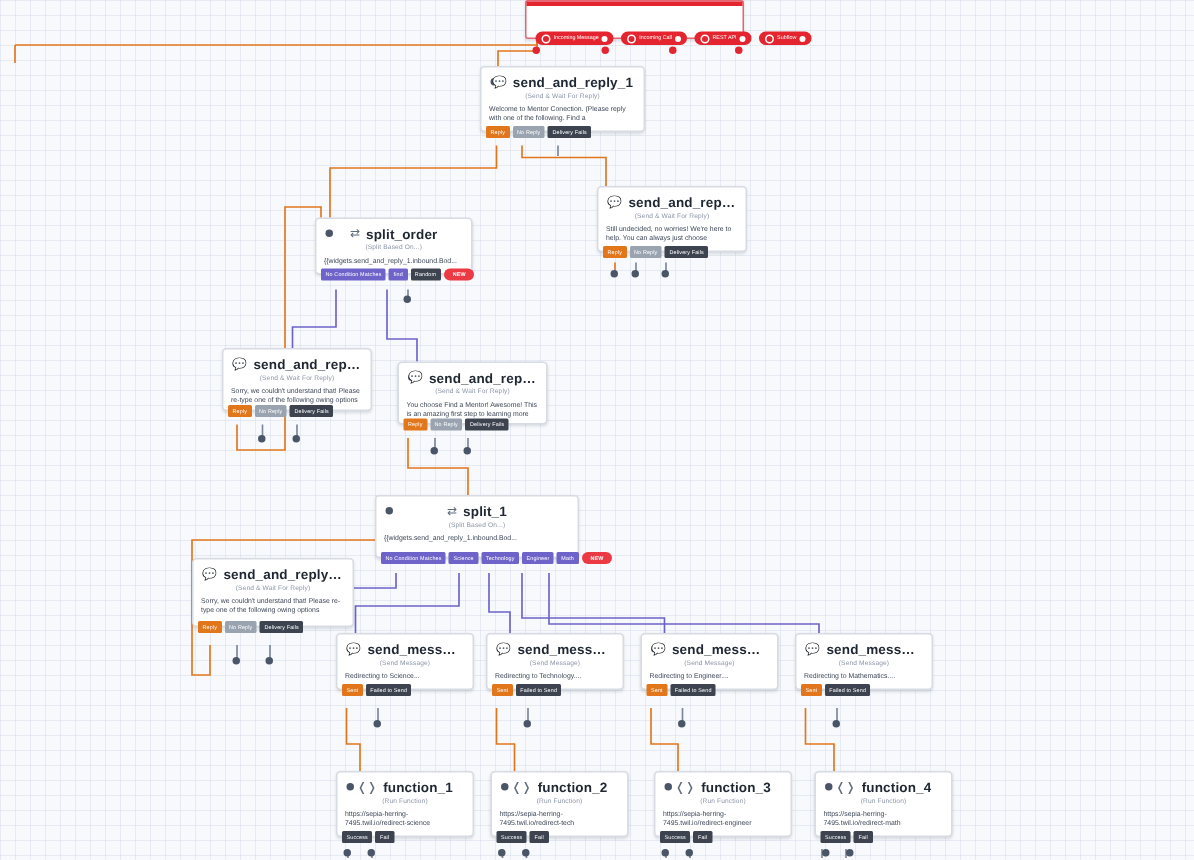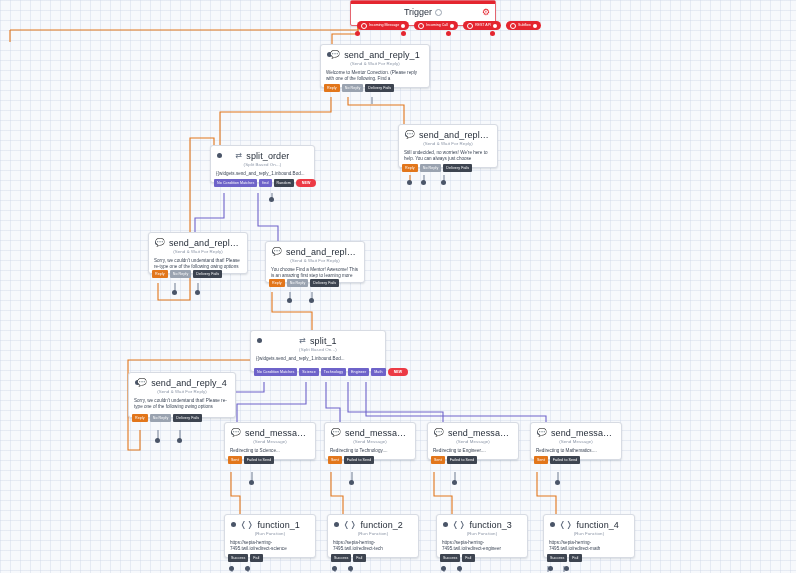--- a/index.html
+++ b/index.html
@@ -36,21 +36,21 @@
   .node .dot{
     position:absolute;left:6px;top:7px;
     width:5px;height:5px;border-radius:50%;
     background:#4a5568;
   }
   .node .ticon{
     margin-right:4px;color:#606b7d;display:inline-block;
     font-size:8px;line-height:8px;
   }
   .node .nname{
-    font-size:9px;font-weight:normal;color:#1f2733;letter-spacing:.1px;
+    font-size:9px;font-weight:bold;color:#1f2733;letter-spacing:.1px;
     white-space:nowrap;overflow:hidden;text-overflow:ellipsis;
   }
   .node .nsub{
     text-align:center;font-size:4.4px;color:#8b95a6;
     margin-top:1px;letter-spacing:.1px;
   }
   .node .nbody{
     font-size:4.6px;line-height:6px;color:#3c4656;
     padding:4px 5px 3px 5px;
     word-break:break-word;
@@ -187,25 +187,20 @@
     <path stroke="#7a8699" d="M351,566 L351,572"></path>
     <path stroke="#7a8699" d="M444,566 L444,572"></path>
     <path stroke="#7a8699" d="M460,566 L460,572"></path>
     <path stroke="#7a8699" d="M548,566 L548,572"></path>
     <path stroke="#7a8699" d="M564,566 L564,572"></path>
   </g>
 </svg>
 
 <div id="trigger" style="left:350px;top:0px;width:146px;height:26px;">
   <div class="tbar"></div>
-  <div class="thead">
-    <span class="ttitle">Trigger</span>
-    <span class="tinfo"></span>
-    <span class="tgear">⚙</span>
-  </div>
   <div class="tports">
     <div class="tport">
       <span class="ring"></span>
       <span>Incoming Message</span>
       <span class="ring2"></span>
     </div>
     <div class="tport">
       <span class="ring"></span>
       <span>Incoming Call</span>
       <span class="ring2"></span>

